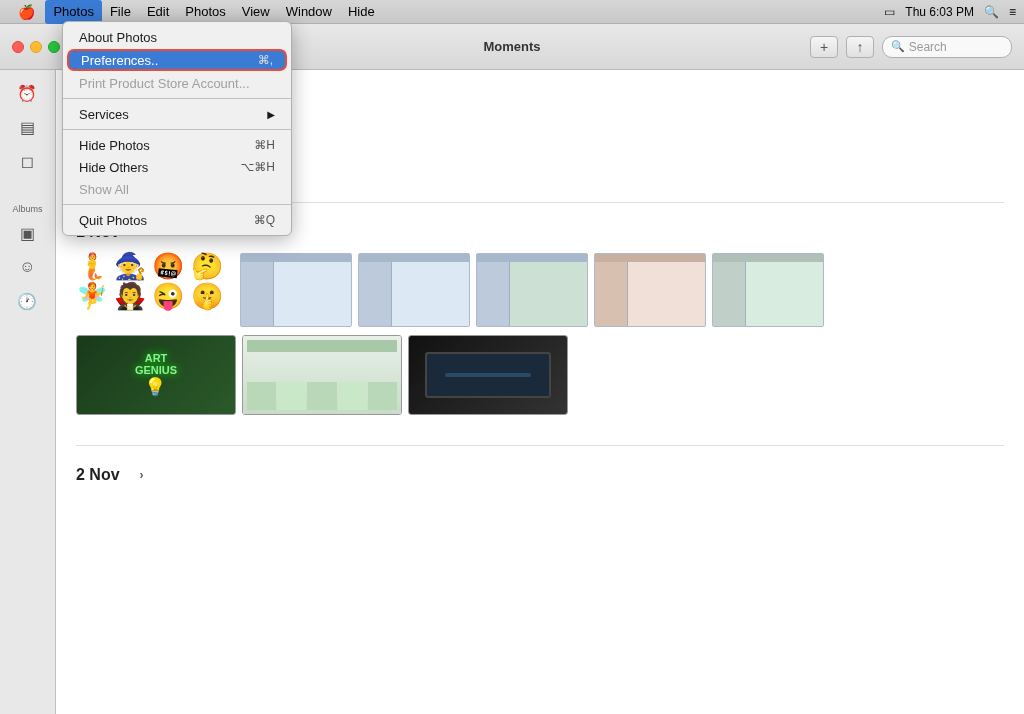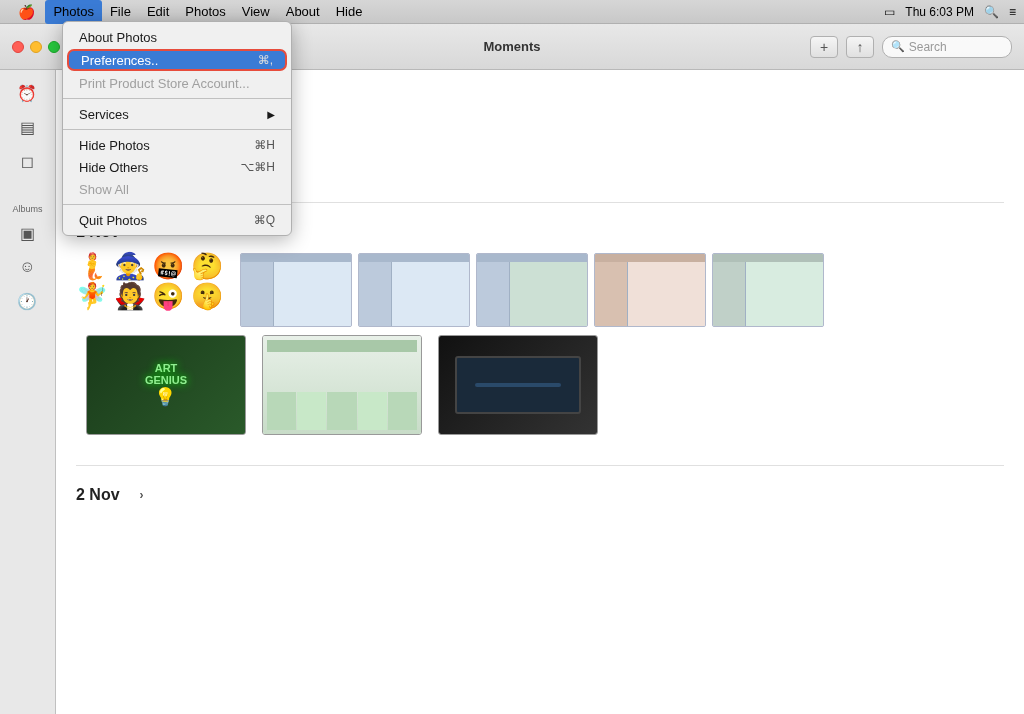--- a/index.html
+++ b/index.html
@@ -251,25 +251,24 @@
       display: flex;
       gap: 6px;
     }
     .emoji-item {
       font-size: 26px;
       line-height: 1;
     }
 
     .big-thumb {
       width: 160px;
-      height: 100px;
+      height: 80px;
       border-radius: 3px;
       border: 1px solid #999;
       overflow: hidden;
-      margin-left: 10px;
     }
     .thumb-spreadsheet {
       background: linear-gradient(135deg, #e8f4e8, #c8e0c8);
     }
     .thumb-laptop {
       background: linear-gradient(135deg, #1a1a1a, #333);
     }
     .thumb-genius {
       background: linear-gradient(135deg, #1a3a1a, #2a5a2a);
       position: relative;
@@ -331,21 +330,21 @@
 <body>
 
 <div class="menubar">
   <div class="menubar-left">
     <div class="apple-logo">🍎</div>
     <div class="menubar-item active">Photos</div>
     <div class="menubar-item">File</div>
     <div class="menubar-item">Edit</div>
     <div class="menubar-item">Photos</div>
     <div class="menubar-item">View</div>
-    <div class="menubar-item">About</div>
+    <div class="menubar-item">Window</div>
     <div class="menubar-item">Hide</div>
   </div>
   <div class="menubar-right">
     <span>▭</span>
     <span class="menubar-clock">Thu 6:03 PM</span>
     <span>🔍</span>
     <span>≡</span>
   </div>
 </div>
 

